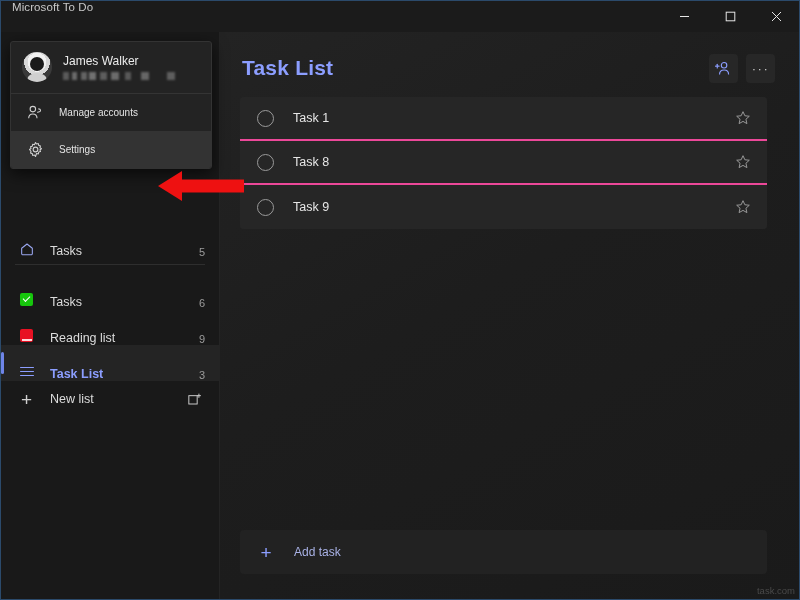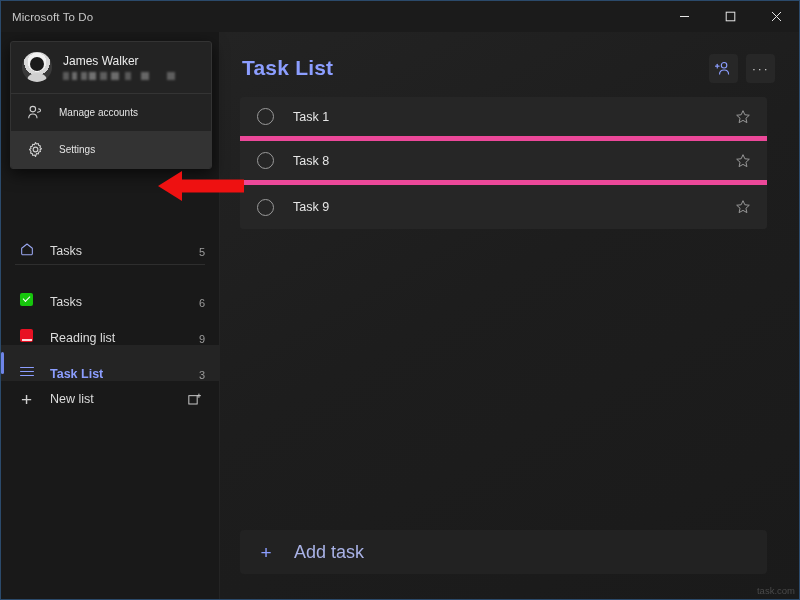--- a/index.html
+++ b/index.html
@@ -21,21 +21,21 @@
     overflow: hidden;
   }
 
   
   .titlebar {
     position: absolute;
     top: 0; left: 0; right: 0;
     height: 31px;
     background: #1b1b1b;
     display: flex;
-    align-items: center;
+    align-items: flex-start;
     z-index: 30;
   }
   .titlebar-title {
     padding-left: 11px;
     font-size: 11.5px;
     color: #c8c8c8;
     letter-spacing: .1px;
   }
   .win-controls {
     position: absolute;
@@ -315,21 +315,21 @@
     border-radius: 4px;
     overflow: hidden;
     background: #262626;
   }
   .task-row {
     height: 44px;
     display: flex;
     align-items: center;
     padding: 0 16px 0 17px;
     background: #262626;
-    border-bottom: 5px solid #ec4899;
+    border-bottom: 2px solid #ec4899;
   }
   .task-row:last-child { border-bottom: none; }
   .task-check {
     width: 17px; height: 17px;
     border: 1.5px solid #9a9a9a;
     border-radius: 50%;
     flex: 0 0 auto;
   }
   .task-title {
     margin-left: 19px;
@@ -351,21 +351,21 @@
     padding: 0 17px;
   }
   .addtask .ap {
     width: 18px; height: 18px;
     display: flex; align-items: center; justify-content: center;
     color: #8c9eff;
     font-size: 19px; line-height: 1; font-weight: 300;
   }
   .addtask .al {
     margin-left: 19px;
-    font-size: 18px;
+    font-size: 12px;
     color: #a9b2e6;
   }
 
   .watermark {
     position: absolute;
     right: 4px; bottom: 3px;
     font-size: 9.5px;
     color: #4a4a4a;
     z-index: 40;
   }

